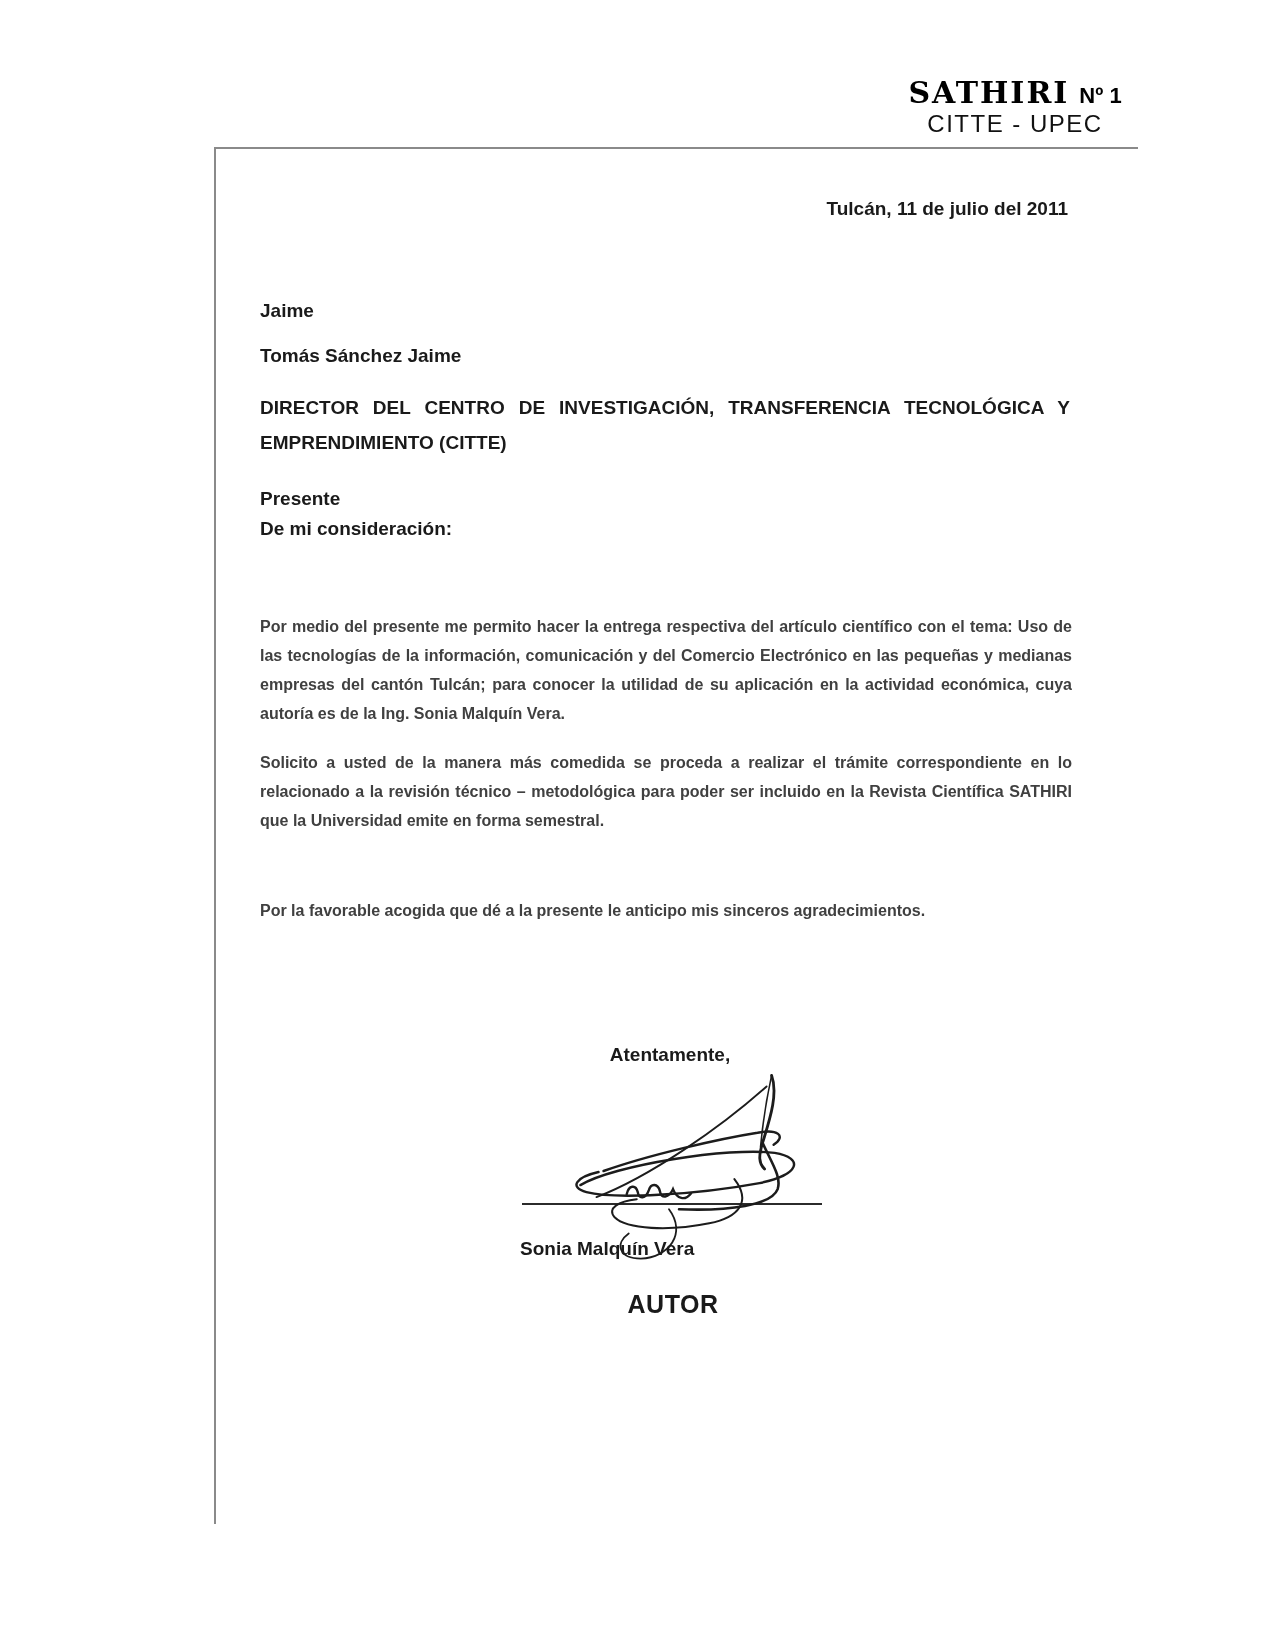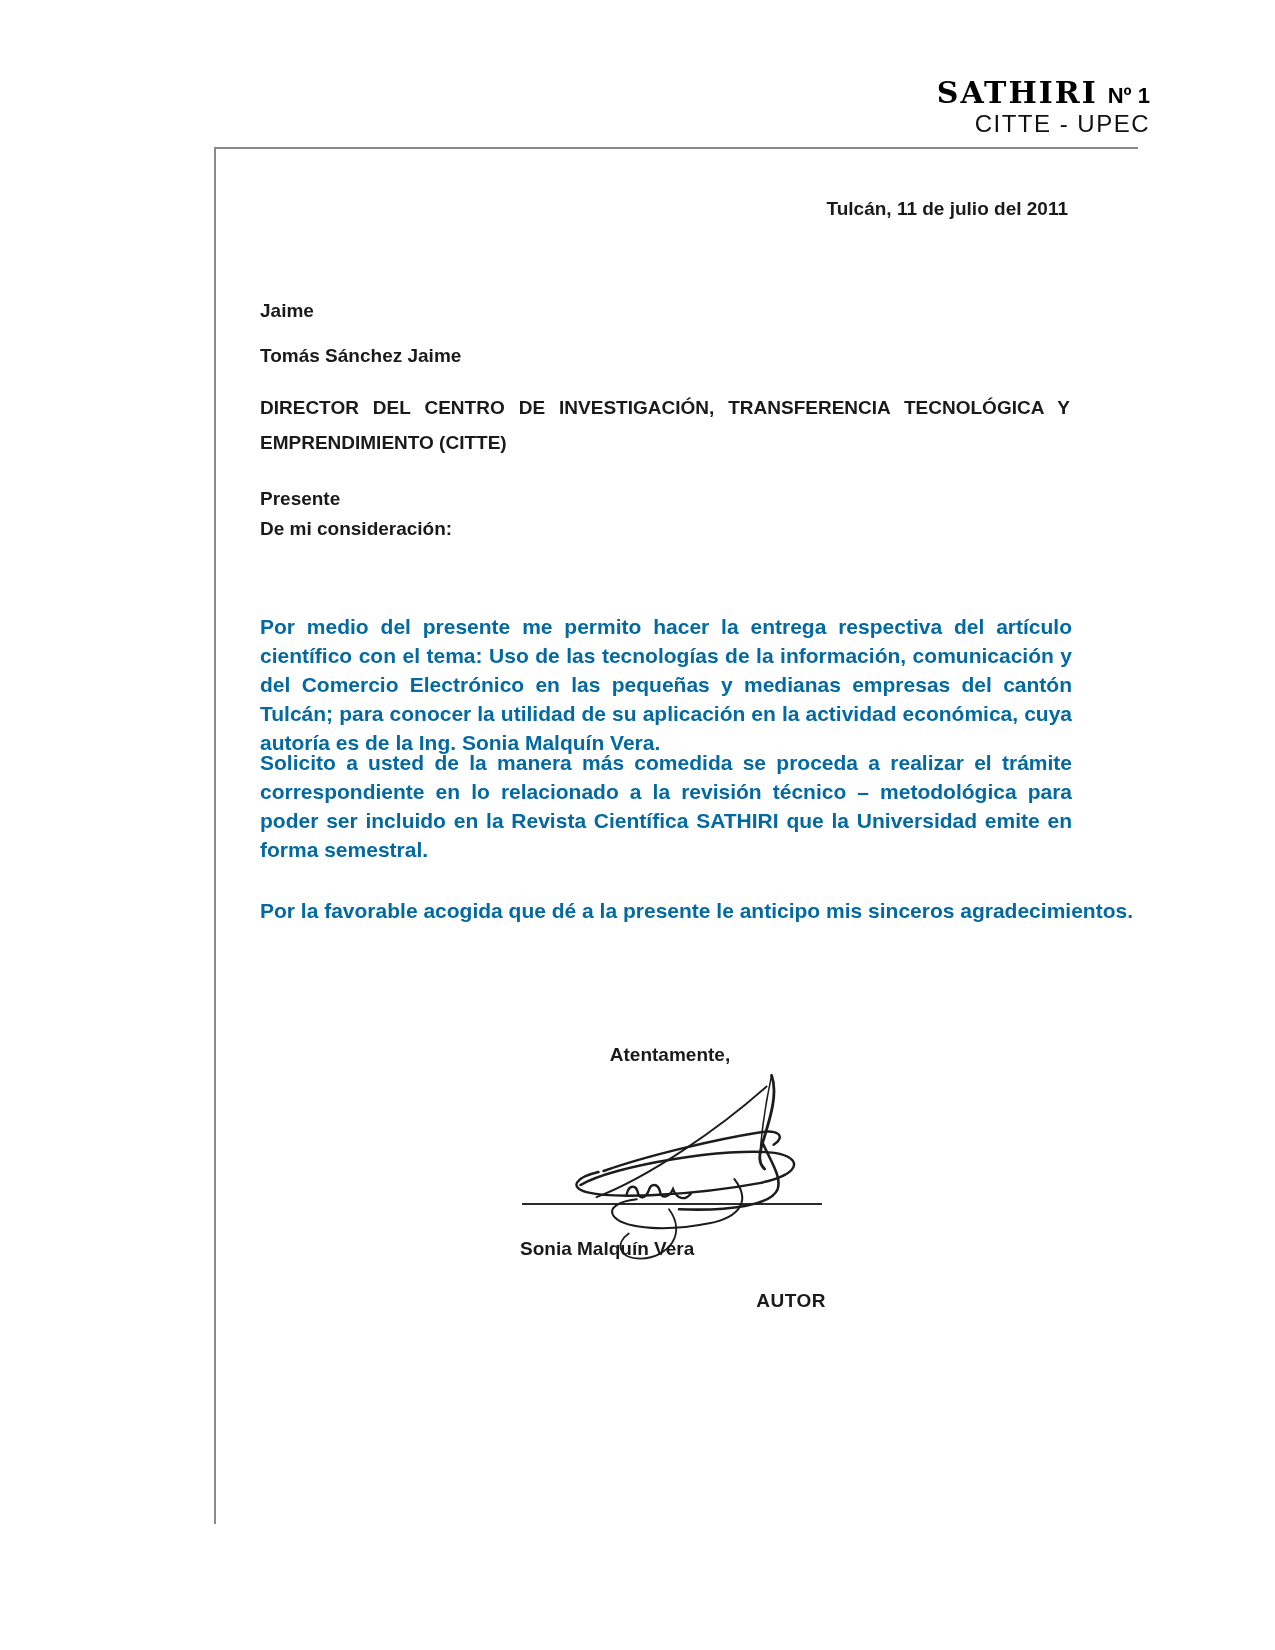--- a/index.html
+++ b/index.html
@@ -16,21 +16,21 @@
     color: #1a1a1a;
     overflow: hidden;
   }
 
   
   .journal-header {
     position: absolute;
     top: 76px;
     left: 880px;
     width: 270px;
-    text-align: right;
+    text-align: center;
     line-height: 1.1;
   }
   .journal-title-row {
     white-space: nowrap;
   }
   .journal-name {
     font-family: "DejaVu Serif", serif;
     font-weight: bold;
     font-size: 30px;
     letter-spacing: 2px;
@@ -98,25 +98,25 @@
     text-align: justify;
     white-space: normal;
   }
   .addr-presente     { top: 488px; }
   .salutation        { top: 518px; }
 
   .body-par {
     position: absolute;
     left: 260px;
     width: 812px;
-    font-size: 21px;
+    font-size: 16px;
     font-weight: bold;
     line-height: 29px;
     text-align: justify;
-    color: #0369a1;
+    color: #404040;
   }
   .par-1 { top: 612px; }
   .par-2 { top: 748px; }
   .par-3 { top: 896px; text-align: left; white-space: nowrap; }
 
   .closing {
     position: absolute;
     top: 1044px;
     left: 520px;
     width: 300px;
@@ -150,22 +150,22 @@
     width: 306px;
     text-align: left;
     font-size: 19px;
     font-weight: bold;
   }
   .signer-role {
     position: absolute;
     top: 1290px;
     left: 520px;
     width: 306px;
-    text-align: right;
-    font-size: 19px;
+    text-align: center;
+    font-size: 25px;
     font-weight: bold;
     letter-spacing: 0.5px;
   }
 </style>
 </head>
 <body>
 
 <div class="page">
 
   <div class="journal-header">

